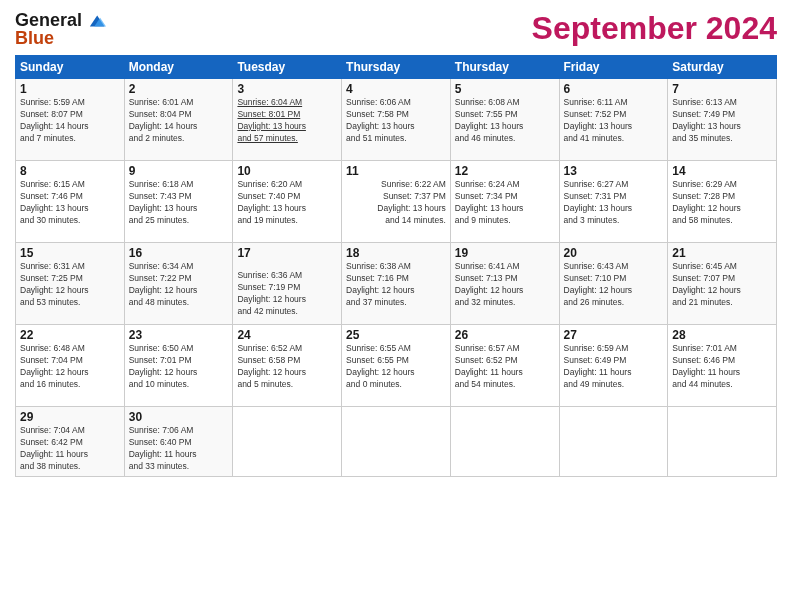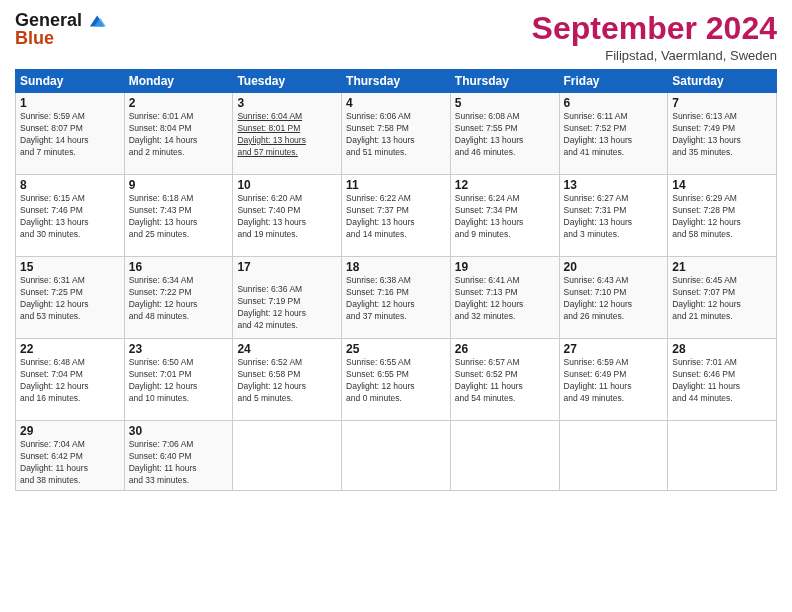--- a/index.html
+++ b/index.html
@@ -115,21 +115,20 @@
           <svg class="logo-icon" viewBox="0 0 30 25" xmlns="http://www.w3.org/2000/svg">
             <polygon points="8,20 18,5 28,20" fill="#1565c0"></polygon>
             <polygon points="14,20 22,8 30,20" fill="#42a5f5" opacity="0.7"></polygon>
           </svg>
         </div>
         <div style="font-size:18px;font-weight:bold;color:#c2410c;margin-top:-4px;">Blue</div>
       </div>
     </div>
     <div class="title-block">
       <div class="month-title">September 2024</div>
-      <div class="location-title">Filipstad, Vaermland, Sweden</div>
     </div>
   </div>
 
   <table class="calendar">
     <thead>
       <tr id="weekday-header">
           <th>Sunday</th>
           <th>Monday</th>
           <th>Tuesday</th>
           <th>Thursday</th>
@@ -207,21 +206,21 @@
           </td>
           <td>
             <span class="day-num">10</span>
             <div class="day-info" style="white-space: pre-line;">Sunrise: 6:20 AM
 Sunset: 7:40 PM
 Daylight: 13 hours
 and 19 minutes.</div>
           </td>
           <td>
             <span class="day-num">11</span>
-            <div class="day-info" style="white-space: pre-line;">Sunrise: 6:22 AM
+            <div class="day-info" style="white-space: pre-line; text-align: right;">Sunrise: 6:22 AM
 Sunset: 7:37 PM
 Daylight: 13 hours
 and 14 minutes.</div>
           </td>
           <td>
             <span class="day-num">12</span>
             <div class="day-info" style="white-space: pre-line;">Sunrise: 6:24 AM
 Sunset: 7:34 PM
 Daylight: 13 hours
 and 9 minutes.</div>

